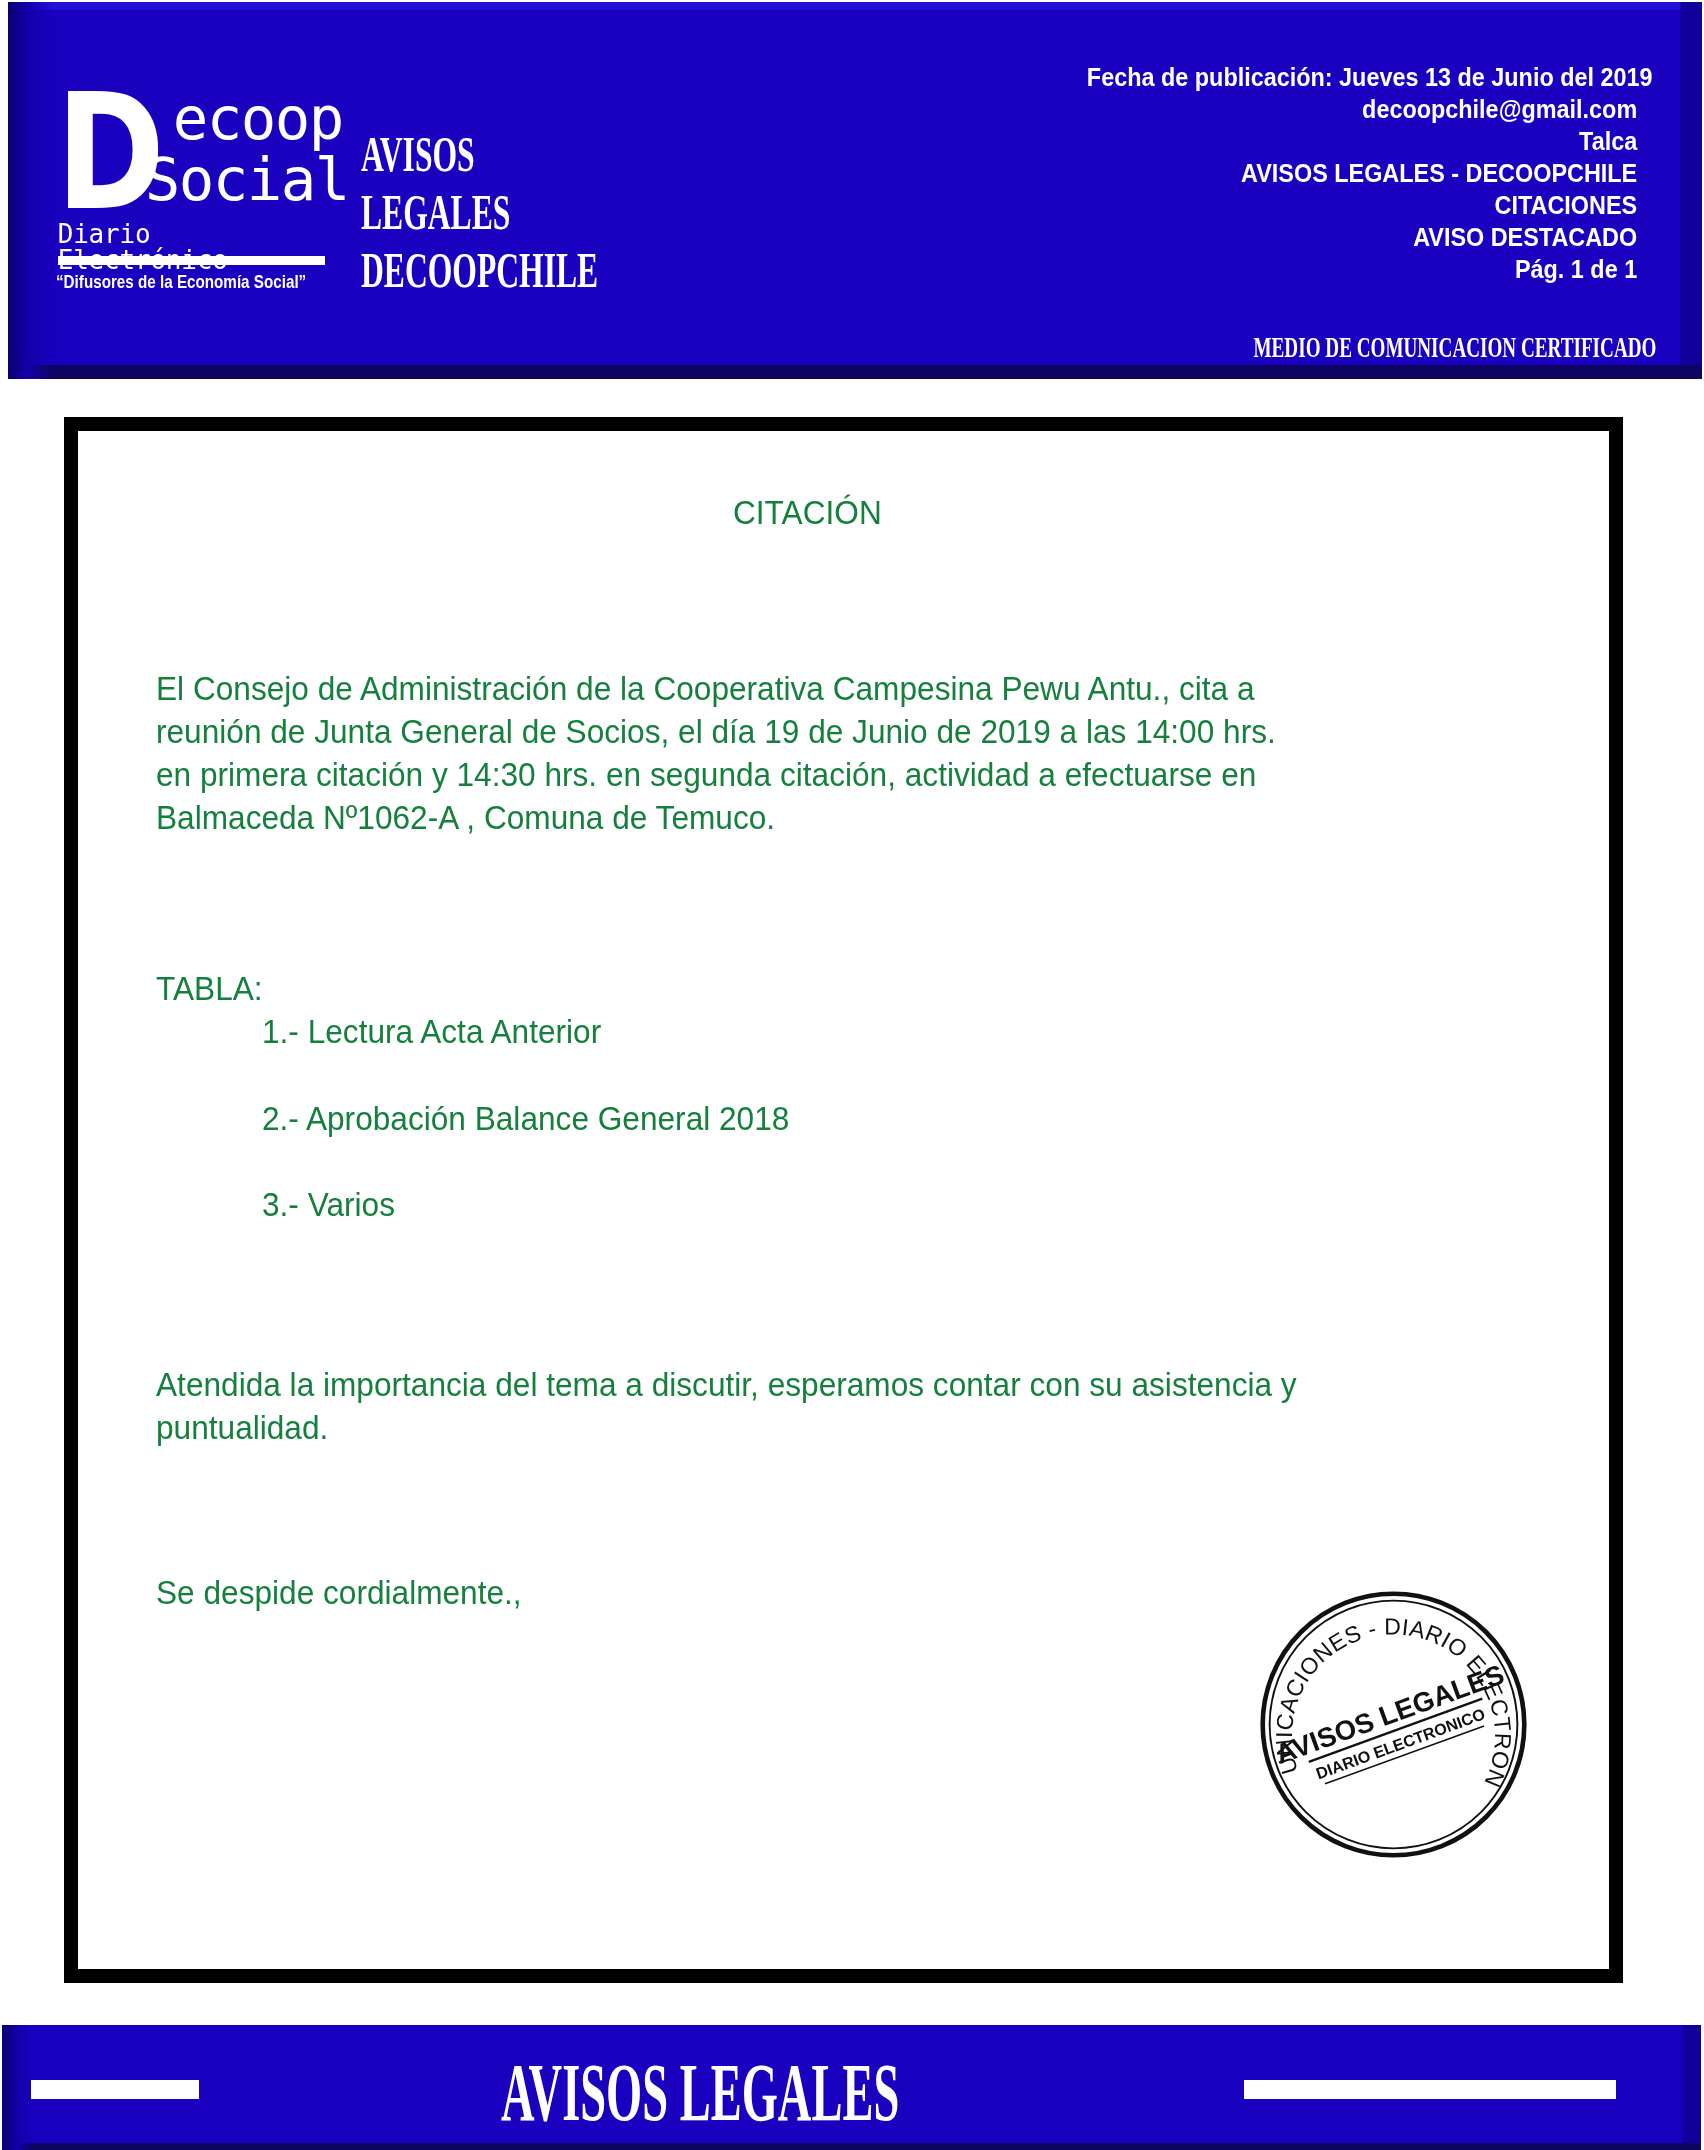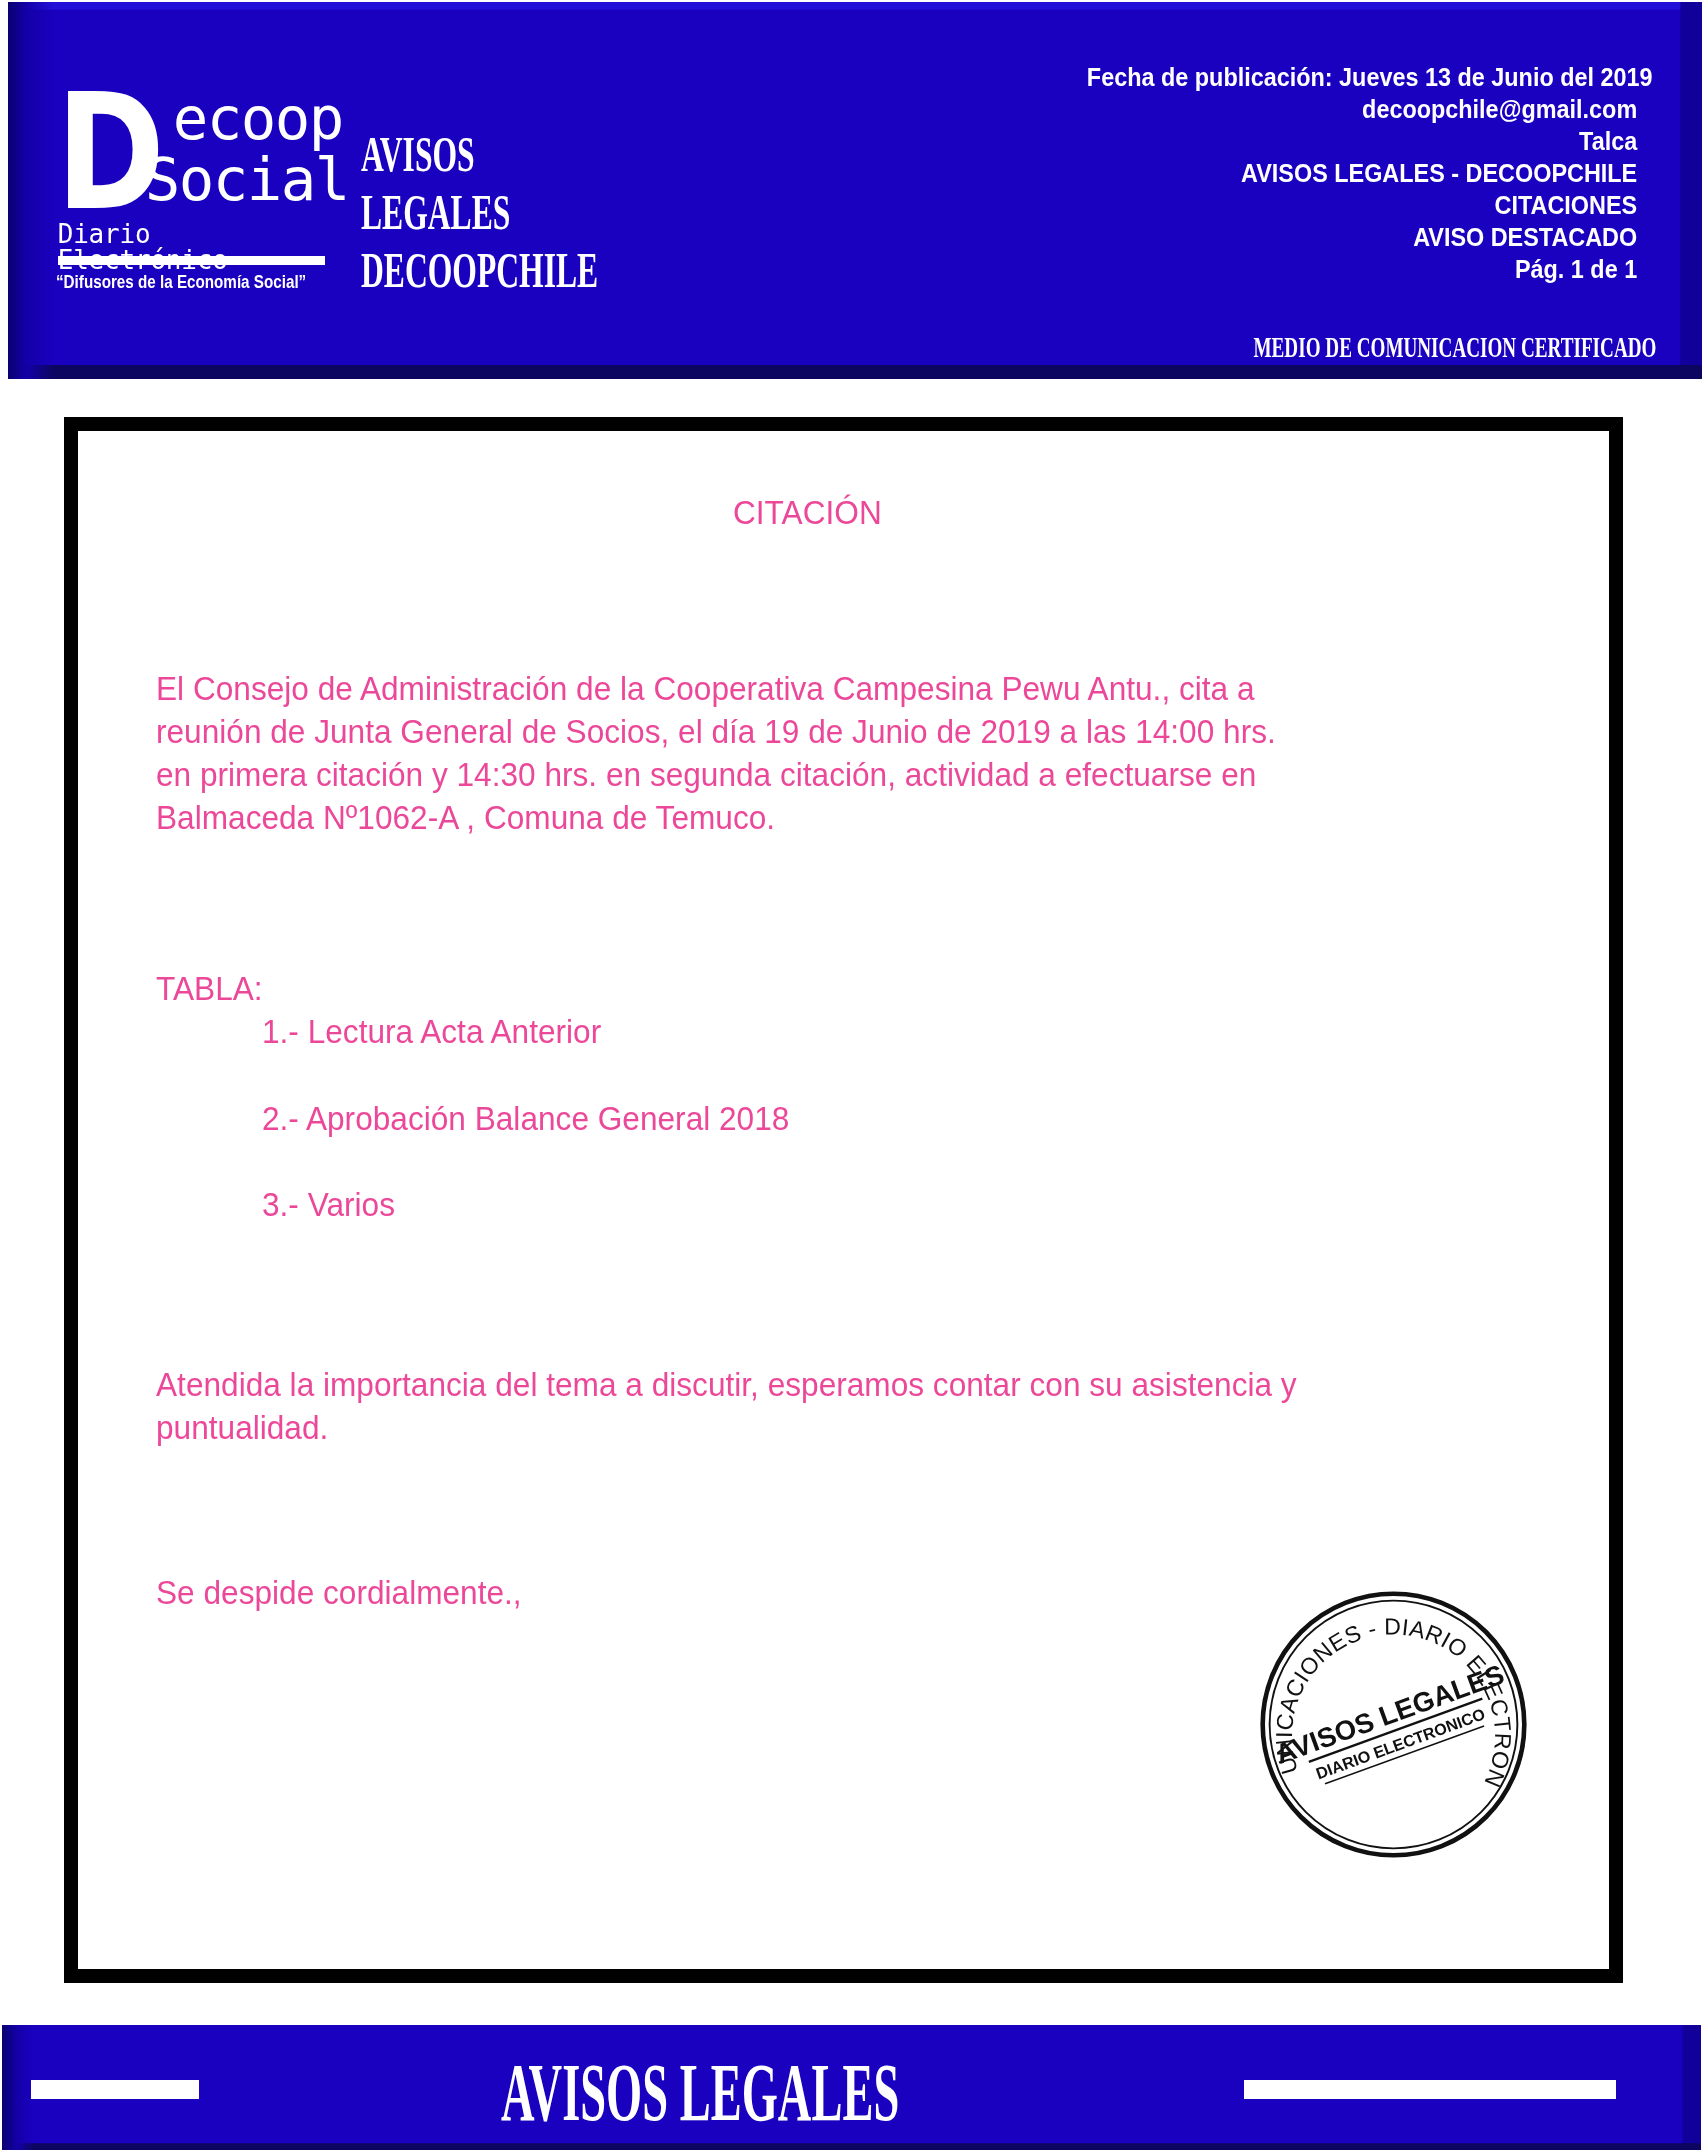--- a/index.html
+++ b/index.html
@@ -55,21 +55,21 @@
     position:absolute; right:45px; top:330px; color:#fff; white-space:nowrap;
     font-family:"Liberation Serif", serif; font-weight:bold; font-size:29px; line-height:31px;
     transform:scaleX(0.66); transform-origin:right top;
   }
 
   
   .box {
     position:absolute; left:64px; top:417px; width:1559px; height:1566px;
     box-sizing:border-box; border:14px solid #000; background:#fff;
   }
-  .doc { position:absolute; left:0; top:0; width:1705px; height:2103px; color:#ec4899; }
+  .doc { position:absolute; left:0; top:0; width:1705px; height:2103px; color:#15803d; }
   .doc .t {
     position:absolute; font-size:34px; line-height:43px; white-space:nowrap;
     transform:scaleX(0.93); transform-origin:left top;
   }
   .heading { left:733px; top:491px; }
   .para { left:156px; top:667px; }
   .tabla { left:156px; top:967px; }
   .item { left:262px; }
   .item1 { top:1010px; }
   .item2 { top:1097px; }

